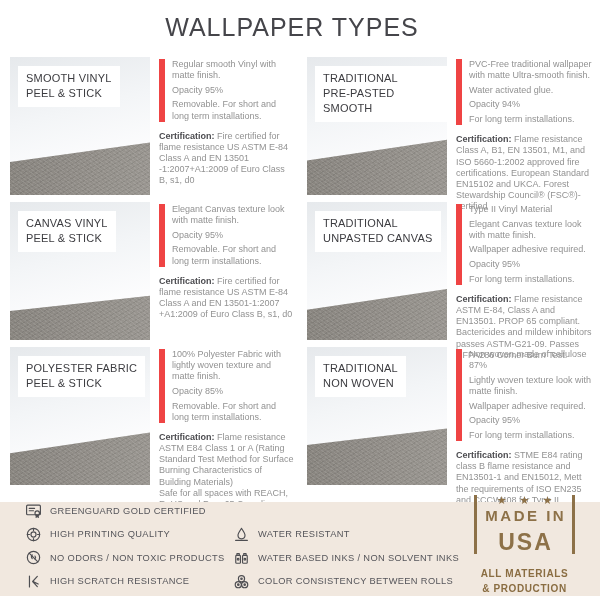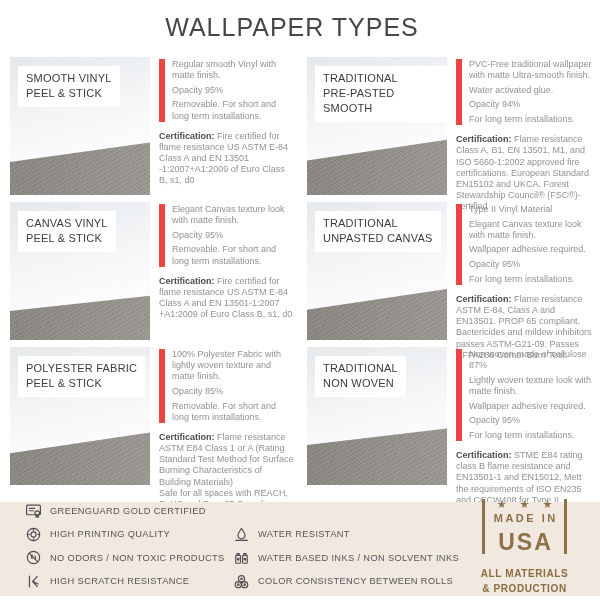--- a/index.html
+++ b/index.html
@@ -40,21 +40,21 @@
   .feature{display:flex;align-items:center;gap:8px;height:17px;margin-bottom:6.5px;}
   .feature svg{width:17px;height:17px;flex:none;stroke:#4e4e52;fill:none;
                stroke-width:1.1;stroke-linecap:round;stroke-linejoin:round;}
   .feature span.f-label{font-size:9.3px;font-weight:500;color:#55555a;
                letter-spacing:.35px;white-space:nowrap;}
   .f-badge{flex:1;display:flex;flex-direction:column;align-items:center;margin-top:1px;}
   .badge-top{display:flex;gap:5px;align-items:stretch;color:#8d7148;}
   .badge-bar{width:3px;background:#8d7148;}
   .badge-center{text-align:center;padding:0 1px;}
   .badge-stars{font-size:11px;letter-spacing:5px;text-indent:5px;line-height:1;}
-  .badge-madein{font-size:11px;font-weight:700;letter-spacing:2.5px;text-indent:2.5px;margin-top:2px;line-height:1.1;}
+  .badge-madein{font-size:15px;font-weight:700;letter-spacing:2.5px;text-indent:2.5px;margin-top:2px;line-height:1.1;}
   .badge-usa{font-size:23px;font-weight:800;letter-spacing:2px;text-indent:2px;line-height:1;margin-top:7px;}
   .badge-sub{margin-top:13px;color:#8a6d42;font-weight:700;font-size:10px;
              letter-spacing:.6px;text-align:center;white-space:pre-line;line-height:1.45;}
 </style>
 </head>
 <body>
 
 <div class="page">
 
   <div class="title">WALLPAPER TYPES</div>

